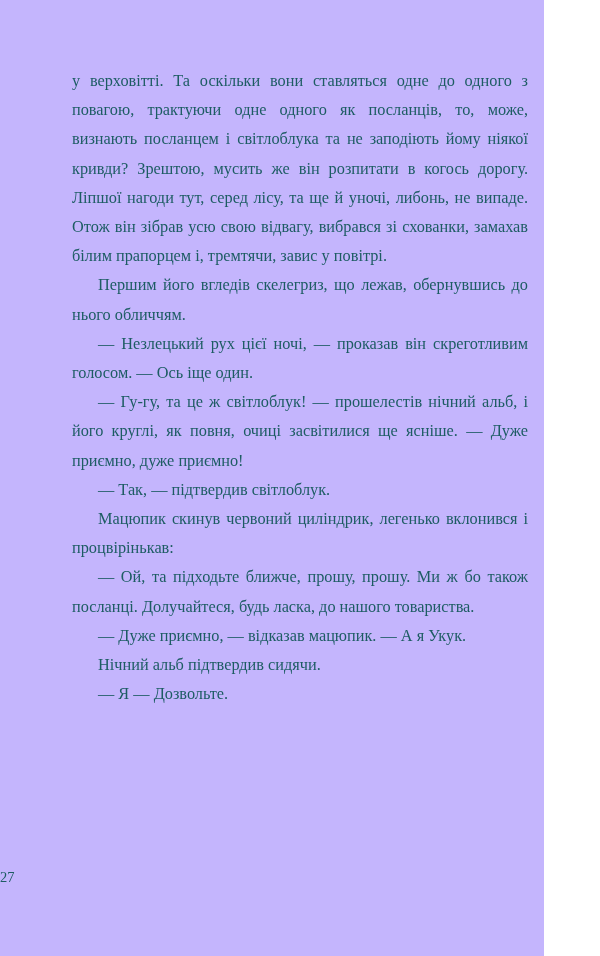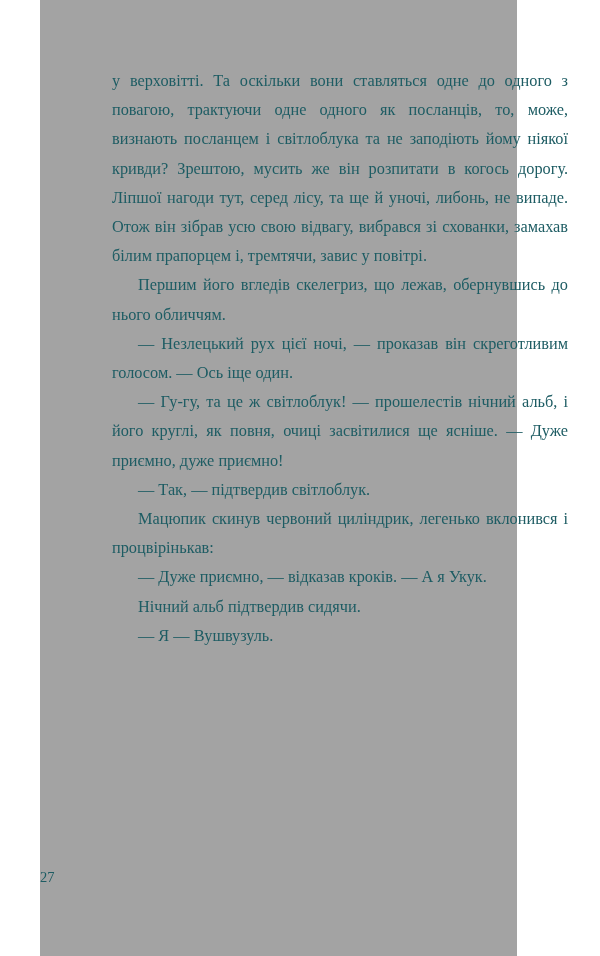--- a/index.html
+++ b/index.html
@@ -8,25 +8,24 @@
     background: #ffffff;
   }
   body {
     width: 600px;
     height: 956px;
     overflow: hidden;
     font-family: "Liberation Serif", "DejaVu Serif", serif;
   }
   .page {
     position: relative;
-    width: 477px;
+    width: 544px;
     height: 956px;
-    background: #a3a3a3;
+    background: #c4b5fd;
     box-sizing: border-box;
-    margin-left: 40px;
   }
   .text-column {
     position: absolute;
     left: 72px;
     top: 66px;
     width: 456px;
   }
   .para {
     margin: 0;
     color: #1d5c63;
@@ -56,18 +55,19 @@
 <body>
 
 <div class="page">
   <div class="text-column">
     <p class="para no-indent">у верховітті. Та оскільки вони ставляться одне до одного з повагою, трактуючи одне одного як посланців, то, може, визнають посланцем і світлоблука та не заподіють йому ніякої кривди? Зрештою, мусить же він розпитати в когось дорогу. Ліпшої нагоди тут, серед лісу, та ще й уночі, либонь, не випаде. Отож він зібрав усю свою відвагу, вибрався зі схованки, замахав білим прапорцем і, тремтячи, завис у повітрі.</p>
     <p class="para">Першим його вгледів скелегриз, що лежав, обернувшись до нього обличчям.</p>
     <p class="para">— Незлецький рух цієї ночі, — проказав він скреготливим голосом. — Ось іще один.</p>
     <p class="para">— Гу-гу, та це ж світлоблук! — прошелестів нічний альб, і його круглі, як повня, очиці засвітилися ще ясніше. — Дуже приємно, дуже приємно!</p>
     <p class="para">— Так, — підтвердив світлоблук.</p>
     <p class="para">Мацюпик скинув червоний циліндрик, легенько вклонився і процвірінькав:</p>
-    <p class="para">— Дуже приємно, — відказав кроків. — А я Укук.</p>
+    <p class="para">— Ой, та підходьте ближче, прошу, прошу. Ми ж бо також посланці. Долучайтеся, будь ласка, до нашого товариства.</p>
+    <p class="para">— Дуже приємно, — відказав мацюпик. — А я Укук.</p>
     <p class="para">Нічний альб підтвердив сидячи.</p>
-    <p class="para">— Я — Вушвузуль.</p>
+    <p class="para">— Я — Дозвольте.</p>
   </div>
   <div class="page-number">27</div>
 </div>
 
 </body></html>

